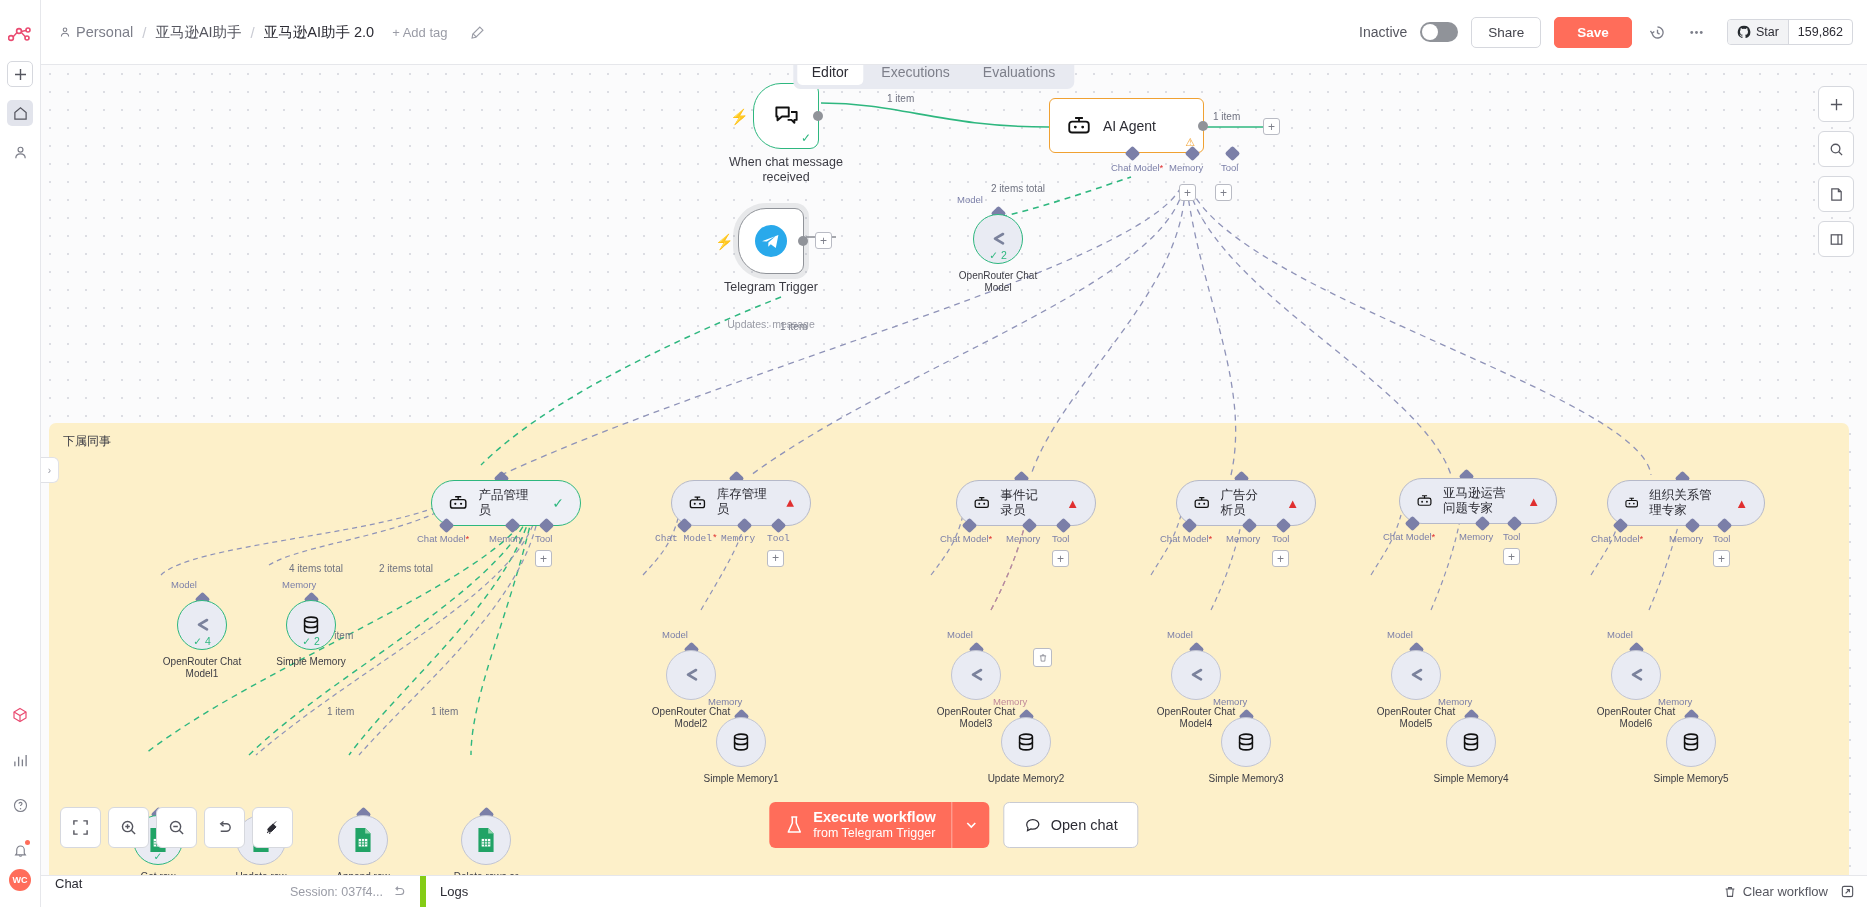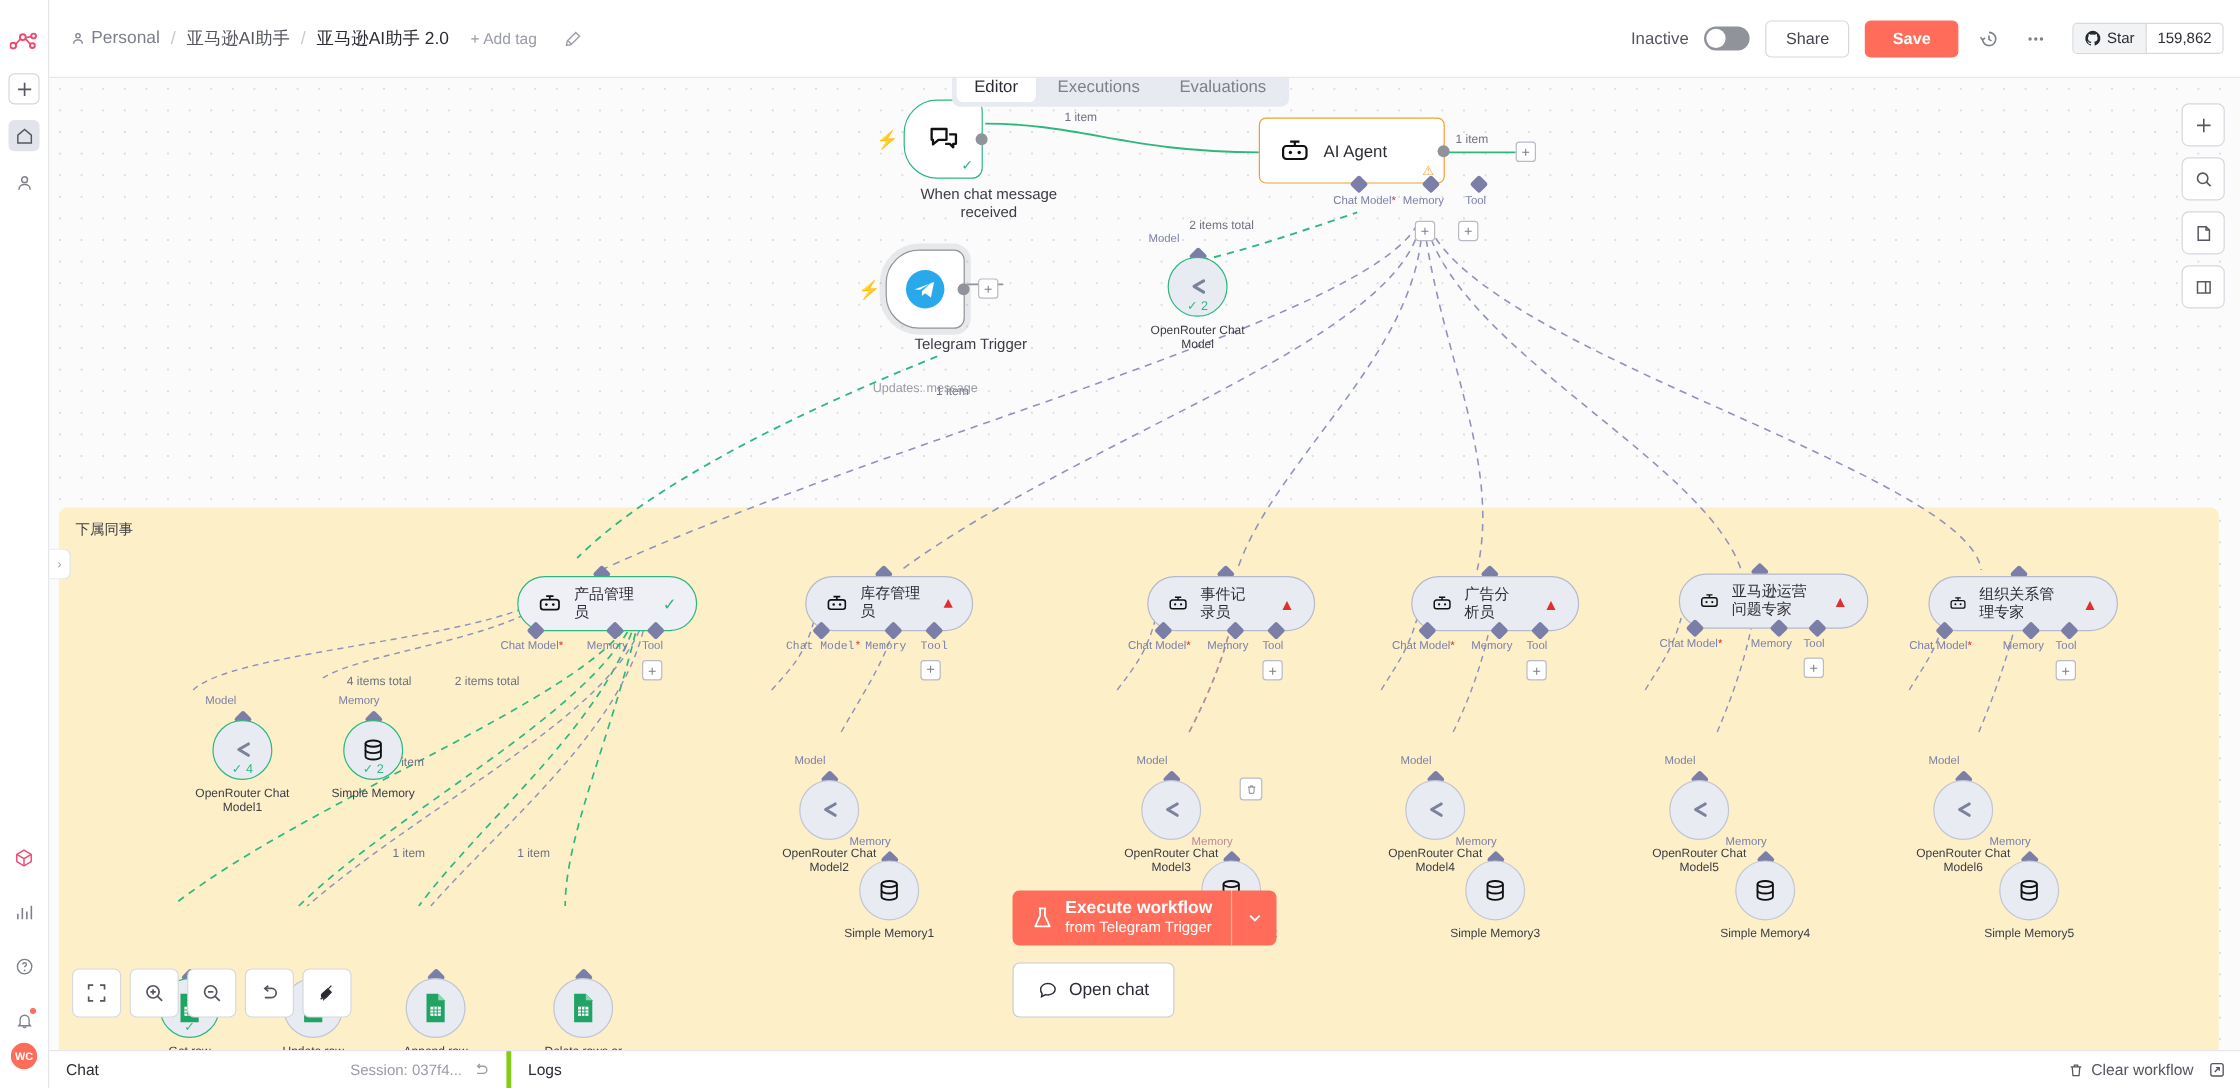--- a/index.html
+++ b/index.html
@@ -123,21 +123,21 @@
     width: 66px; height: 66px; border-radius: 9px;
     background: #fff; border: 1.5px solid #909399;
     display: flex; align-items: center; justify-content: center;
     position: relative;
   }
   .rect-node.trig { border-radius: 28px 9px 9px 28px; }
   .rect-node.green { border-color: #2eb77f; }
   .rect-node.halo { box-shadow: 0 0 0 5px rgba(144,147,153,.18); }
   .node-label {
     position: absolute; top: 72px; left: 50%; transform: translateX(-50%);
-    width: 128px; text-align: center; font-size: 12.5px; color: #3c3c44; line-height: 1.22; margin-left: 38px;
+    width: 128px; text-align: center; font-size: 12.5px; color: #3c3c44; line-height: 1.22;
   }
   .node-sublabel {
     position: absolute; top: 110px; left: 50%; transform: translateX(-50%);
     width: 150px; text-align: center; font-size: 10.5px; color: #9a9ca6;
   }
   .lightning { position: absolute; left: -24px; top: 24px; color: #ff6d5a; font-size: 15px; }
   .check-sm { position: absolute; right: 7px; bottom: 3px; color: #2eb77f; font-size: 12px; }
   .out-dot { position: absolute; right: -5px; top: 50%; margin-top: -5px; width: 10px; height: 10px; border-radius: 50%; background: #909399; }
   .plus-stub {
     position: absolute; width: 17px; height: 17px; border: 1px solid #b9bbc4;
@@ -197,21 +197,21 @@
   .cv-toolbar {
     position: absolute; left: 19px; bottom: 27px; display: flex; gap: 7px; z-index: 12;
   }
   .cv-btn {
     width: 41px; height: 41px; border: 1px solid #d6d8de; background: #fff;
     border-radius: 6px; display:flex; align-items:center; justify-content:center;
     color: #55565f; cursor: pointer;
   }
   .exec-bar {
     position: absolute; left: 50%; transform: translateX(-50%); bottom: 27px;
-    display: flex; gap: 14px; align-items: flex-start; z-index: 12; flex-direction: column;
+    display: flex; gap: 14px; align-items: flex-end; z-index: 12;
   }
   .exec-btn {
     display: flex; align-items: center; background: #ff6d5a; color: #fff;
     border-radius: 6px; height: 46px; cursor: pointer;
   }
   .exec-main { display: flex; align-items: center; gap: 10px; padding: 0 16px 0 16px; height: 100%; }
   .exec-txt { display: flex; flex-direction: column; line-height: 1.15; }
   .exec-t1 { font-size: 14.5px; font-weight: bold; }
   .exec-t2 { font-size: 12.5px; font-weight: normal; }
   .exec-caret {
@@ -240,22 +240,22 @@
     cursor: pointer;
   }
 
   
   .bottom {
     position: absolute; left: 41px; bottom: 0; right: 0; height: 32px;
     background: #fff; border-top: 1px solid #e6e7eb;
     display: flex; align-items: center; font-size: 13px; color: #2c2c34;
     z-index: 30;
   }
-  .bb-chat { width: 385px; display: flex; align-items: center; height: 100%;
-             border-right: 4px solid #84cc16; padding: 0 14px; }
+  .bb-chat { width: 385px; display: flex; height: 100%;
+             border-right: 6px solid #84cc16; padding: 0 14px; }
   .bb-session { margin-left: auto; color: #9a9ca6; font-size: 12.5px; display:flex; align-items:center; gap: 9px;}
   .bb-logs { padding: 0 14px; }
   .bb-right { margin-left: auto; display: flex; align-items: center; gap: 12px; padding-right: 12px; color: #55565f; }
   .bb-clear { display:flex; align-items:center; gap: 6px; font-size: 13px; cursor: pointer; }
   svg { display: block; }
 </style>
 </head>
 <body>
 
 <div class="app">

